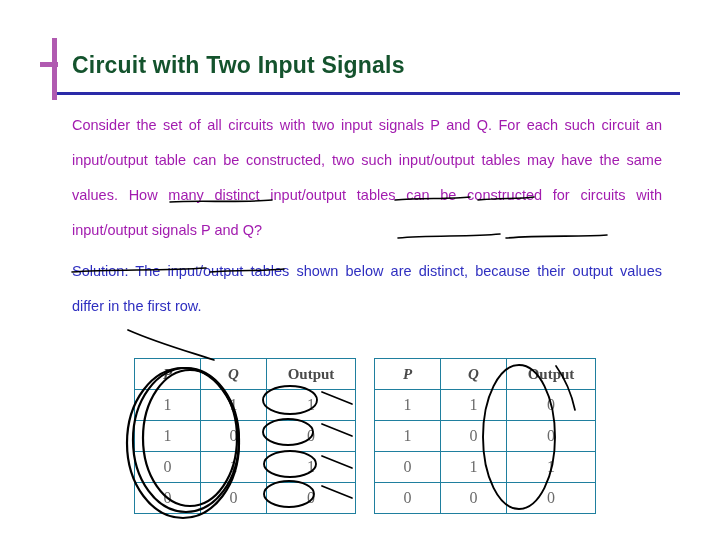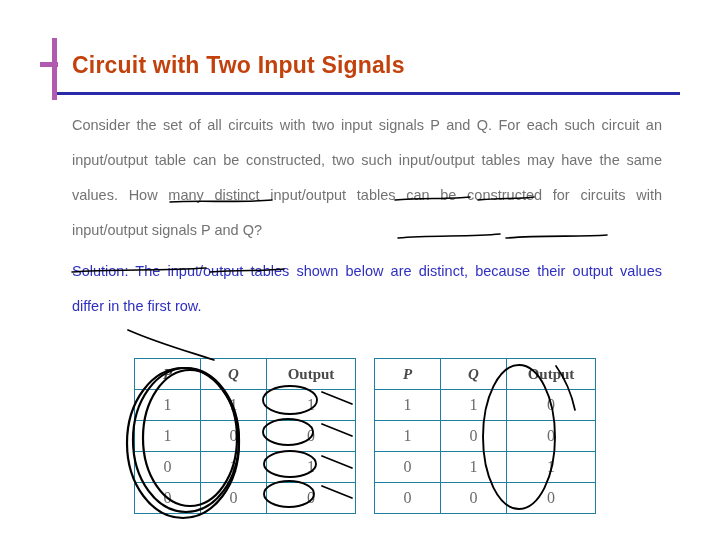--- a/index.html
+++ b/index.html
@@ -41,35 +41,35 @@
     background: #2a2aa8;
   }
 
   
   .slide-title {
     position: absolute;
     left: 72px;
     top: 52px;
     font-size: 23px;
     font-weight: bold;
-    color: #c2410c;
+    color: #14532d;
     letter-spacing: 0.2px;
     white-space: nowrap;
   }
 
   
   .body-block {
     position: absolute;
     left: 72px;
     top: 108px;
     width: 590px;
   }
   .para {
     font-size: 14.5px;
-    color: #737373;
+    color: #a21caf;
     text-align: justify;
     line-height: 35px;
     margin: 0;
   }
   .para.solution {
     color: #2f2fc0;
     margin-top: 6px;
   }
 
   

